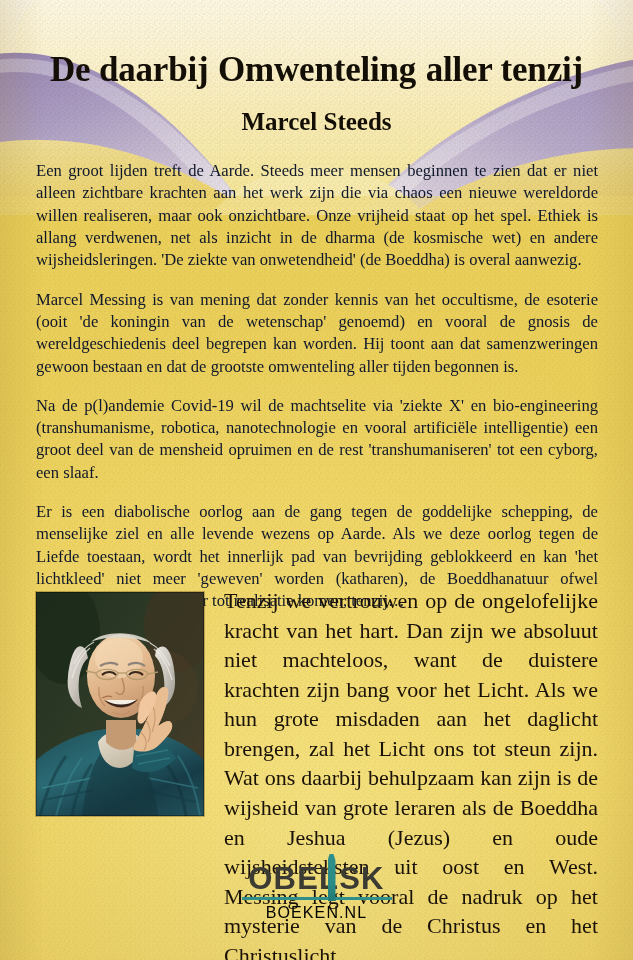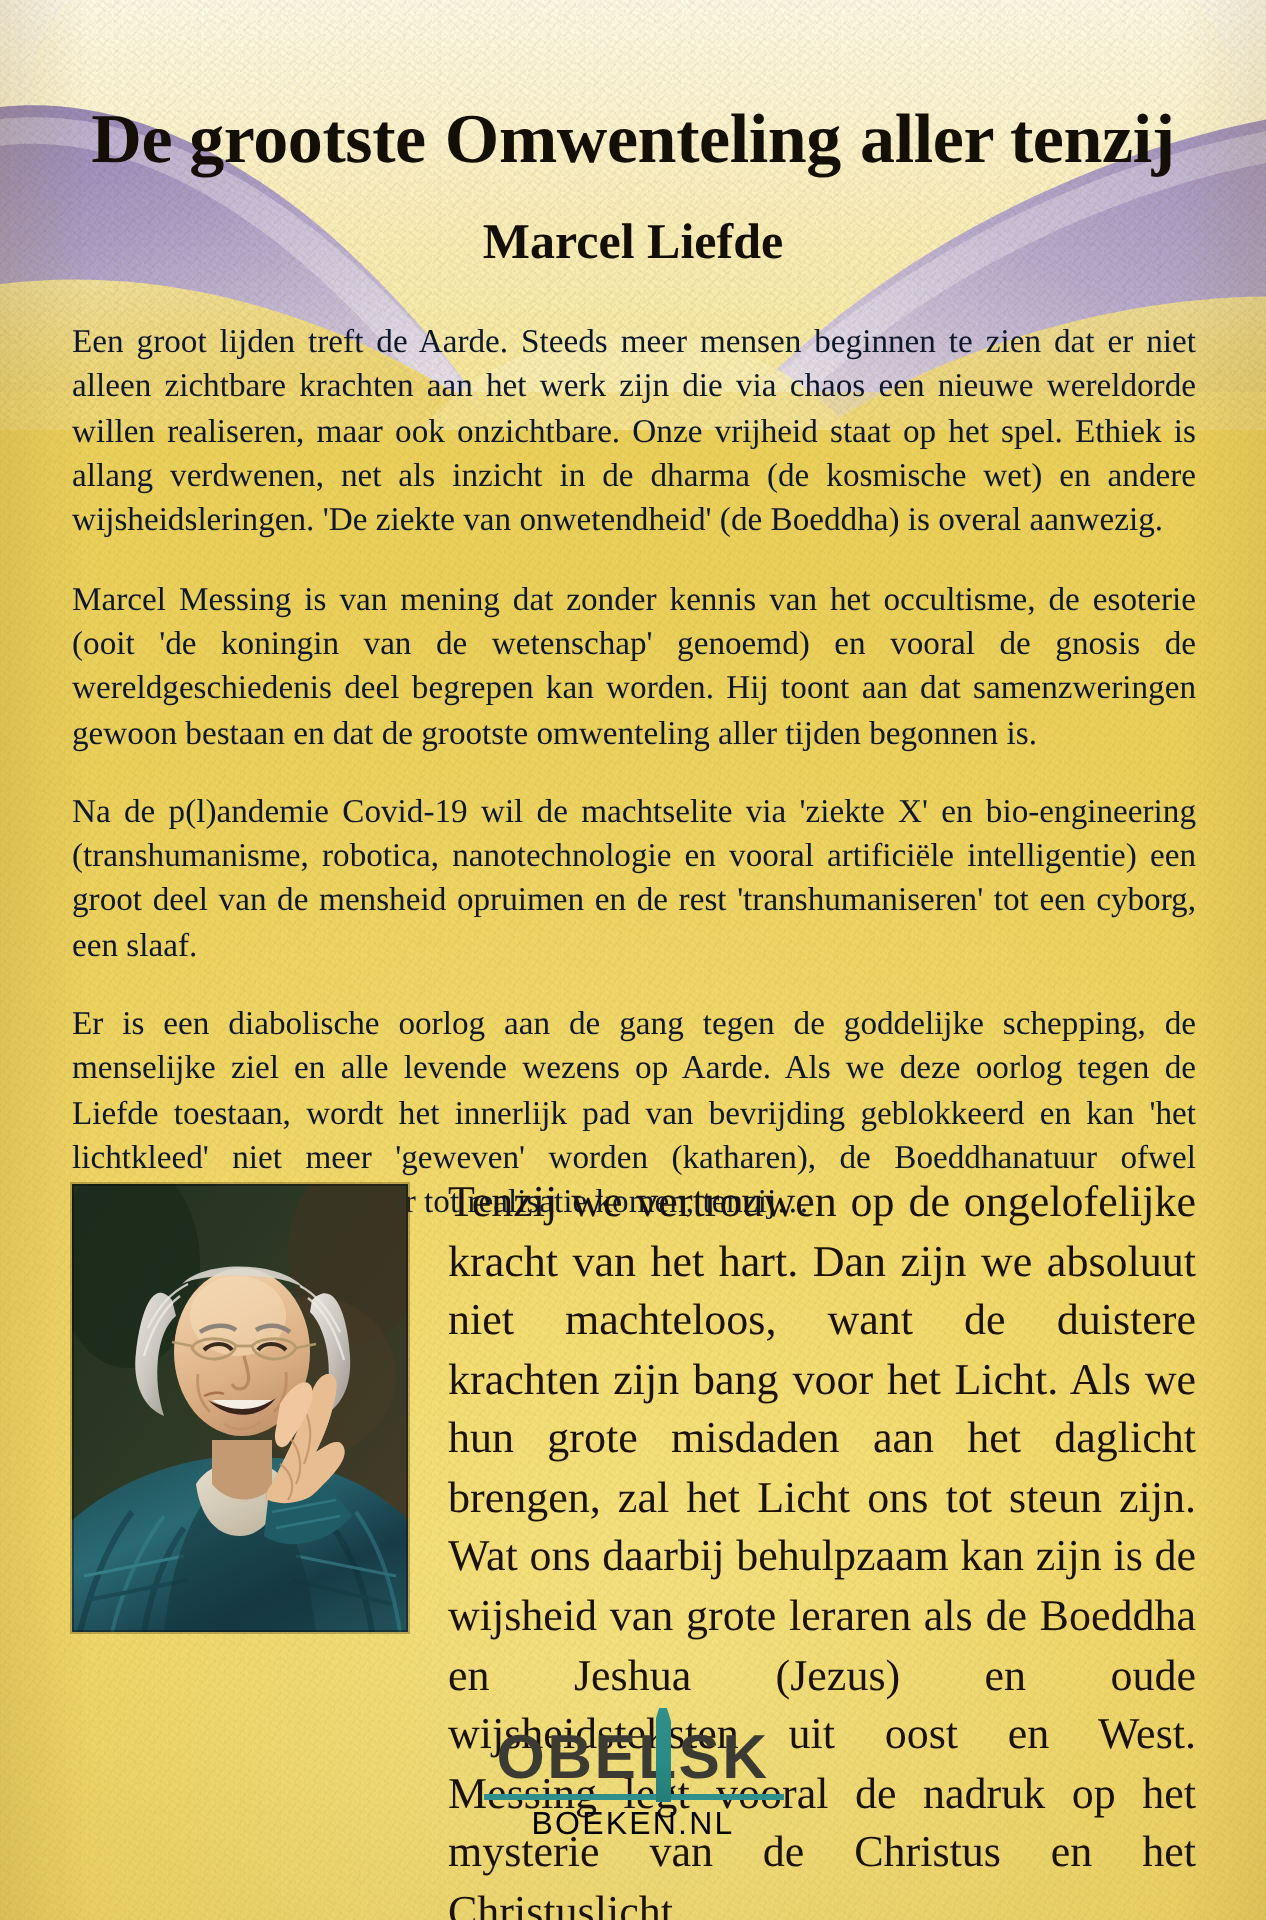--- a/index.html
+++ b/index.html
@@ -249,26 +249,26 @@
     </svg>
     <div class="art-grain"></div>
   </div>
 
   <div class="paper-texture"></div>
   <div class="paper-vignette"></div>
 
   <div class="content">
 
     <div class="title">
-      <span>De grootste</span>
+      <span>De daarbij</span>
       <span class="t-em">Omwenteling</span>
       <span>aller tenzij</span>
     </div>
 
-    <div class="author">Marcel Liefde</div>
+    <div class="author">Marcel Steeds</div>
 
     <div class="blurb">
       <p>Een groot lijden treft de Aarde. Steeds meer mensen beginnen te zien dat er niet alleen zichtbare krachten aan het werk zijn die via chaos een nieuwe wereldorde willen realiseren, maar ook onzichtbare. Onze vrijheid staat op het spel. Ethiek is allang verdwenen, net als inzicht in de dharma (de kosmische wet) en andere wijsheidsleringen. 'De ziekte van onwetendheid' (de Boeddha) is overal aanwezig.</p>
       <p>Marcel Messing is van mening dat zonder kennis van het occultisme, de esoterie (ooit 'de koningin van de wetenschap' genoemd) en vooral de gnosis de wereldgeschiedenis deel begrepen kan worden. Hij toont aan dat samenzweringen gewoon bestaan en dat de grootste omwenteling aller tijden begonnen is.</p>
       <p>Na de p(l)andemie Covid-19 wil de machtselite via 'ziekte X' en bio-engineering (transhumanisme, robotica, nanotechnologie en vooral artificiële intelligentie) een groot deel van de mensheid opruimen en de rest 'transhumaniseren' tot een cyborg, een slaaf.</p>
       <p>Er is een diabolische oorlog aan de gang tegen de goddelijke schepping, de menselijke ziel en alle levende wezens op Aarde. Als we deze oorlog tegen de Liefde toestaan, wordt het innerlijk pad van bevrijding geblokkeerd en kan 'het lichtkleed' niet meer 'geweven' worden (katharen), de Boeddhanatuur ofwel 'Christos ín ons' niet meer tot realisatie komen, tenzij…</p>
     </div>
 
     <div class="photo">
       <svg viewBox="0 0 168 224" preserveAspectRatio="none" aria-hidden="true">

